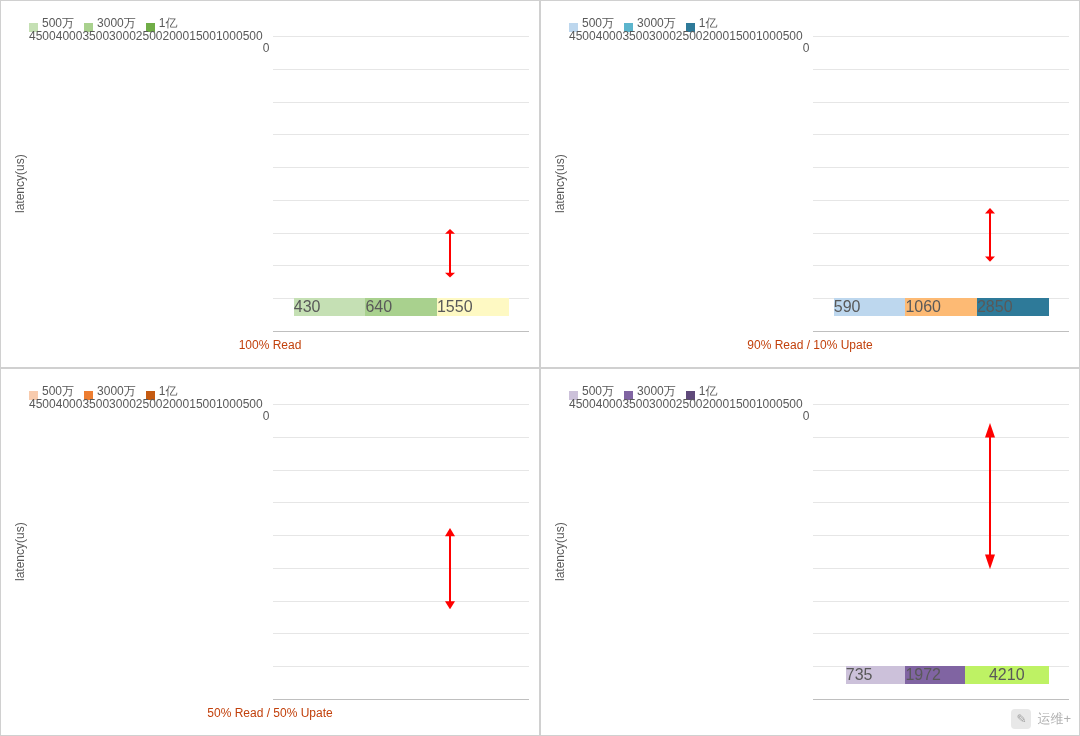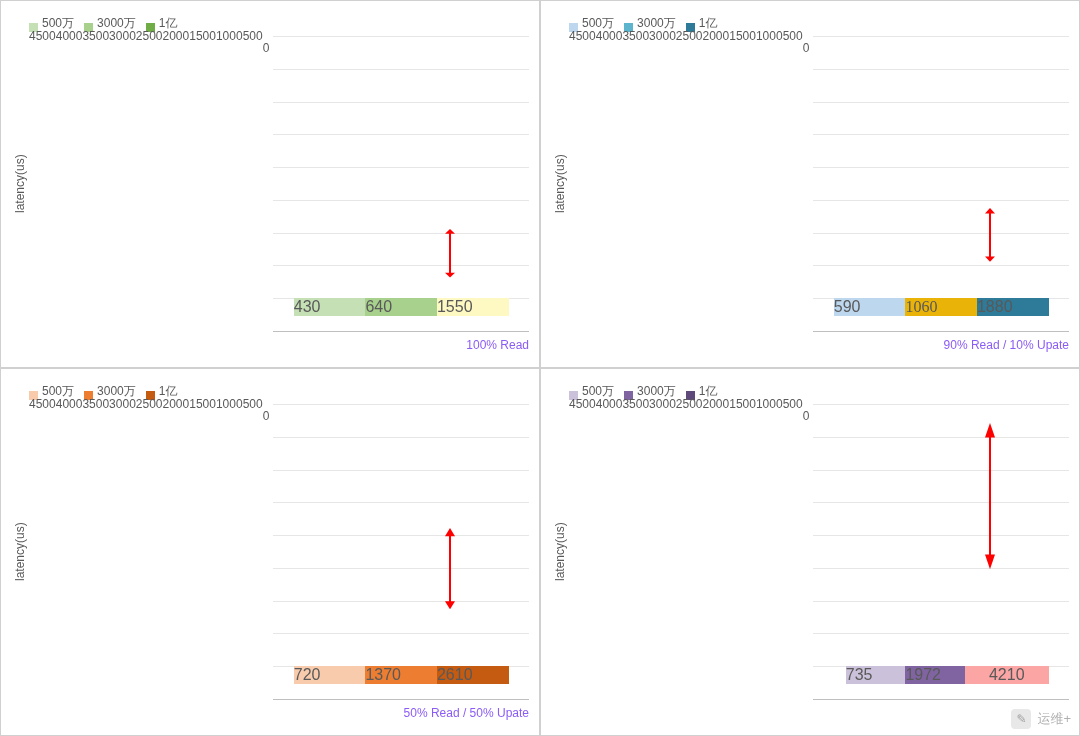--- a/index.html
+++ b/index.html
@@ -84,23 +84,23 @@
   .bar {
     flex: 1;
   }
   .arrow {
     position: absolute;
     width: 14px;
   }
   .arrow line { stroke: #ff0000; stroke-width: 2; }
   .arrow polygon { fill: #ff0000; }
   .xlabel-row {
-    text-align: right;
+    text-align: center;
     font-size: 12px;
-    color: #8b5cf6;
+    color: #c2410c;
     padding-top: 6px;
   }
   .watermark {
     position: absolute;
     right: 8px;
     bottom: 6px;
     display: flex;
     align-items: center;
     gap: 6px;
     font-size: 13px;
@@ -205,22 +205,22 @@
           <div class="grid-line" style="top: 11.1111%;"></div>
           <div class="grid-line" style="top: 22.2222%;"></div>
           <div class="grid-line" style="top: 33.3333%;"></div>
           <div class="grid-line" style="top: 44.4444%;"></div>
           <div class="grid-line" style="top: 55.5556%;"></div>
           <div class="grid-line" style="top: 66.6667%;"></div>
           <div class="grid-line" style="top: 77.7778%;"></div>
           <div class="grid-line" style="top: 88.8889%;"></div>
           <div class="bars">
             <div class="bar" title="590" style="height: 13.1111%; background: rgb(189, 215, 238);">590</div>
-            <div class="bar" title="1060" style="height: 23.5556%; background: #eab308; font-family: Liberation Serif, serif;">1060</div>
-            <div class="bar" title="1880" style="height: 41.7778%; background: rgb(46, 122, 153);">1880</div>
+            <div class="bar" title="1060" style="height: 23.5556%; background: #fdba74;">1060</div>
+            <div class="bar" title="1880" style="height: 41.7778%; background: rgb(46, 122, 153);">2850</div>
           </div>
           <svg class="arrow" viewBox="0 0 14 100" preserveAspectRatio="none" style="top: 58.2222%; height: 18.2222%; left: calc(64% + 6px);">
             <polygon points="7,0 2,10 12,10"></polygon>
             <line x1="7" y1="8" x2="7" y2="92"></line>
             <polygon points="7,100 2,90 12,90"></polygon>
           </svg>
         </div>
       </div>
       <div class="xlabel-row">90% Read / 10% Upate</div>
     </div>
@@ -256,25 +256,20 @@
         <div class="plot">
           <div class="grid-line" style="top: 0%;"></div>
           <div class="grid-line" style="top: 11.1111%;"></div>
           <div class="grid-line" style="top: 22.2222%;"></div>
           <div class="grid-line" style="top: 33.3333%;"></div>
           <div class="grid-line" style="top: 44.4444%;"></div>
           <div class="grid-line" style="top: 55.5556%;"></div>
           <div class="grid-line" style="top: 66.6667%;"></div>
           <div class="grid-line" style="top: 77.7778%;"></div>
           <div class="grid-line" style="top: 88.8889%;"></div>
-          <div class="bars">
-            <div class="bar" title="720" style="height: 16%; background: rgb(248, 203, 173);">720</div>
-            <div class="bar" title="1370" style="height: 30.4444%; background: rgb(237, 125, 49);">1370</div>
-            <div class="bar" title="2610" style="height: 58%; background: rgb(197, 90, 17);">2610</div>
-          </div>
           <svg class="arrow" viewBox="0 0 14 100" preserveAspectRatio="none" style="top: 42%; height: 27.5556%; left: calc(64% + 6px);">
             <polygon points="7,0 2,10 12,10"></polygon>
             <line x1="7" y1="8" x2="7" y2="92"></line>
             <polygon points="7,100 2,90 12,90"></polygon>
           </svg>
         </div>
       </div>
       <div class="xlabel-row">50% Read / 50% Upate</div>
     </div>
     <div class="panel">
@@ -312,21 +307,21 @@
           <div class="grid-line" style="top: 22.2222%;"></div>
           <div class="grid-line" style="top: 33.3333%;"></div>
           <div class="grid-line" style="top: 44.4444%;"></div>
           <div class="grid-line" style="top: 55.5556%;"></div>
           <div class="grid-line" style="top: 66.6667%;"></div>
           <div class="grid-line" style="top: 77.7778%;"></div>
           <div class="grid-line" style="top: 88.8889%;"></div>
           <div class="bars">
             <div class="bar" title="735" style="height: 16.3333%; background: rgb(204, 193, 218); margin-left: 12px;">735</div>
             <div class="bar" title="1980" style="height: 44%; background: rgb(128, 100, 162);">1972</div>
-            <div class="bar" title="4210" style="height: 93.5556%; background: #fca5a5; padding-left: 24px;">4210</div>
+            <div class="bar" title="4210" style="height: 93.5556%; background: #bef264; padding-left: 24px;">4210</div>
           </div>
           <svg class="arrow" viewBox="0 0 14 100" preserveAspectRatio="none" style="top: 6.44444%; height: 49.5556%; left: calc(64% + 6px);">
             <polygon points="7,0 2,10 12,10"></polygon>
             <line x1="7" y1="8" x2="7" y2="92"></line>
             <polygon points="7,100 2,90 12,90"></polygon>
           </svg>
         </div>
       </div>
       <div class="watermark">
         <span class="wm-icon">✎</span>

